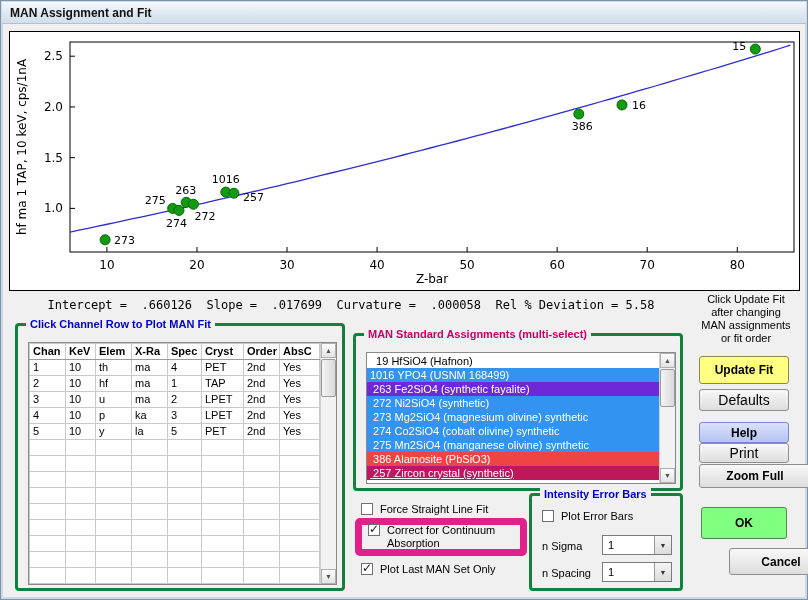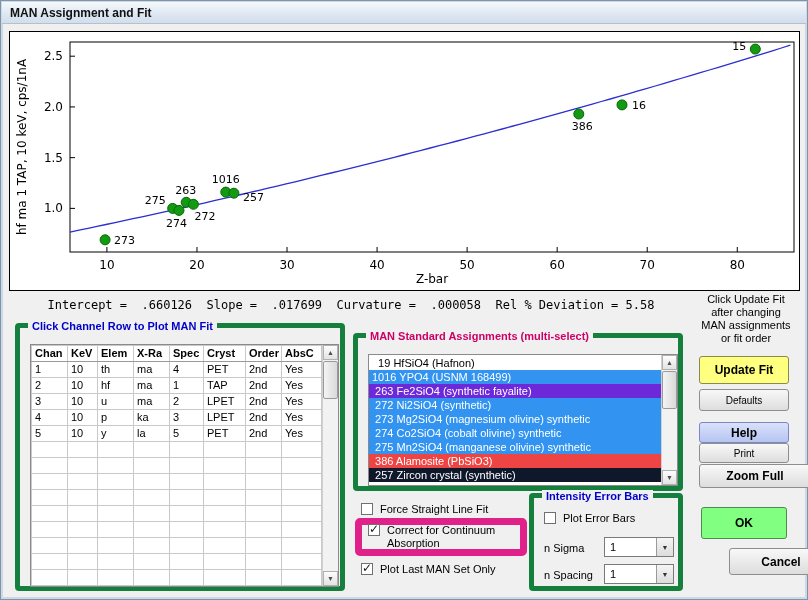--- a/index.html
+++ b/index.html
@@ -21,21 +21,21 @@
   svg .pt-label { font-size:11px; }
   svg .axis-label { font-size:12px; }
 
   .stats { position:absolute; left:10px; top:297px; width:680px; text-align:center;
            font-family:"DejaVu Sans Mono","Liberation Mono",monospace; font-size:12px;
            white-space:pre; }
 
   .note { position:absolute; left:688px; top:292px; width:114px; text-align:center;
           font-size:11px; line-height:13px; white-space:pre-line; }
 
-  .groupbox { position:absolute; border:5px solid #15803d; border-radius:4px; }
+  .groupbox { position:absolute; border:3px solid #15803d; border-radius:4px; }
   .groupbox > .gb-title { position:absolute; top:-8px; left:8px; background:#f0f0f0;
           padding:0 4px; font-weight:bold; font-size:11px; white-space:nowrap; }
 
   .gb-channels { left:14px; top:322px; width:330px; height:268px; }
   .table-wrap { position:absolute; left:10px; top:16px; display:flex; align-items:stretch;
                 border:1px solid #8a8a8a; background:#fff; }
   table.chan { border-collapse:collapse; table-layout:fixed; width:290px; background:#fff; font-size:11px; }
   table.chan th, table.chan td { border:1px solid #c9c9c9; padding:1px 3px; height:13px;
                 line-height:13px; overflow:hidden; white-space:nowrap; text-align:left; }
   table.chan th { font-weight:bold; border-bottom:1px solid #9a9a9a; }
@@ -71,21 +71,21 @@
   .gb-errorbars { left:528px; top:492px; width:154px; height:98px; }
   .eb-label { position:absolute; font-size:11px; }
   .combo { position:absolute; width:70px; height:20px; border:1px solid #7a7a7a;
            background:#fff; display:flex; align-items:stretch; }
   .combo-value { flex:1; padding:3px 0 0 5px; font-size:11px; }
   .combo-btn { width:17px; background:linear-gradient(#f5f5f5,#dcdcdc);
                border-left:1px solid #9a9a9a; display:flex; align-items:center;
                justify-content:center; font-size:7px; color:#333; }
 
   .btn { position:absolute; display:flex; align-items:center; justify-content:center;
-         font-size:10px; border:1px solid #8e8e8e; border-radius:3px;
+         font-size:14px; border:1px solid #8e8e8e; border-radius:3px;
          background:linear-gradient(#f8f8f8,#dddddd); color:#000; cursor:default; }
   .btn.bold { font-weight:bold; font-size:12px; }
   .btn-update { left:698px; top:355px; width:90px; height:28px; border-color:#8a8a50; }
   .btn-defaults { left:698px; top:388px; width:90px; height:22px; }
   .btn-help { left:698px; top:421px; width:90px; height:21px;
               background:linear-gradient(#d9e1fa,#b6c4f2); border-color:#7a8ac0; }
   .btn-print { left:698px; top:442px; width:90px; height:20px; }
   .btn-zoom { left:698px; top:463px; width:112px; height:24px; }
   .btn-ok { left:700px; top:506px; width:86px; height:32px; border-color:#4f8a4f; }
   .btn-cancel { left:700px; top:547px; width:104px; height:27px;margin-left:28px; }
@@ -341,21 +341,21 @@
     <div class="list-wrap">
       <div class="listbox" id="assign-list">
           <div class="list-item">  19 HfSiO4 (Hafnon)</div>
           <div class="list-item selected" style="background: rgb(50, 148, 240);">1016 YPO4 (USNM 168499)</div>
           <div class="list-item selected" style="background: #6d28d9;"> 263 Fe2SiO4 (synthetic fayalite)</div>
           <div class="list-item selected" style="background: rgb(50, 148, 240);"> 272 Ni2SiO4 (synthetic)</div>
           <div class="list-item selected" style="background: rgb(50, 148, 240);"> 273 Mg2SiO4 (magnesium olivine) synthetic</div>
           <div class="list-item selected" style="background: rgb(50, 148, 240);"> 274 Co2SiO4 (cobalt olivine) synthetic</div>
           <div class="list-item selected" style="background: rgb(50, 148, 240);"> 275 Mn2SiO4 (manganese olivine) synthetic</div>
           <div class="list-item selected" style="background: #ef4444;"> 386 Alamosite (PbSiO3)</div>
-          <div class="list-item selected" style="background: #0f172a;"> 257 Zircon crystal (synthetic)</div>
+          <div class="list-item selected" style="background: #be185d; text-decoration: underline;"> 257 Zircon crystal (synthetic)</div>
         </div>
       <div class="vscroll">
         <div class="scroll-btn up">▲</div>
         <div class="scroll-thumb"></div>
         <div class="scroll-btn down">▼</div>
       </div>
     </div>
   </div>
 
   <div class="check-row check-abs" style="left:360px; top:502px;">

